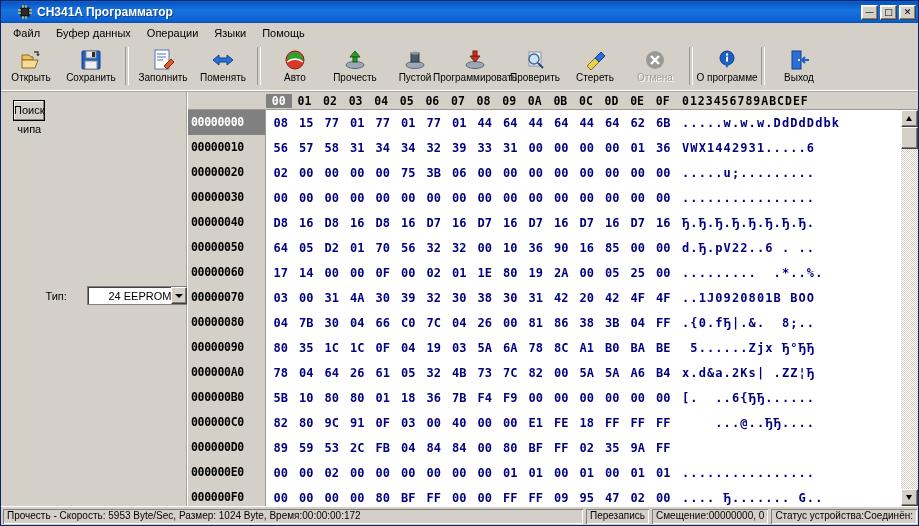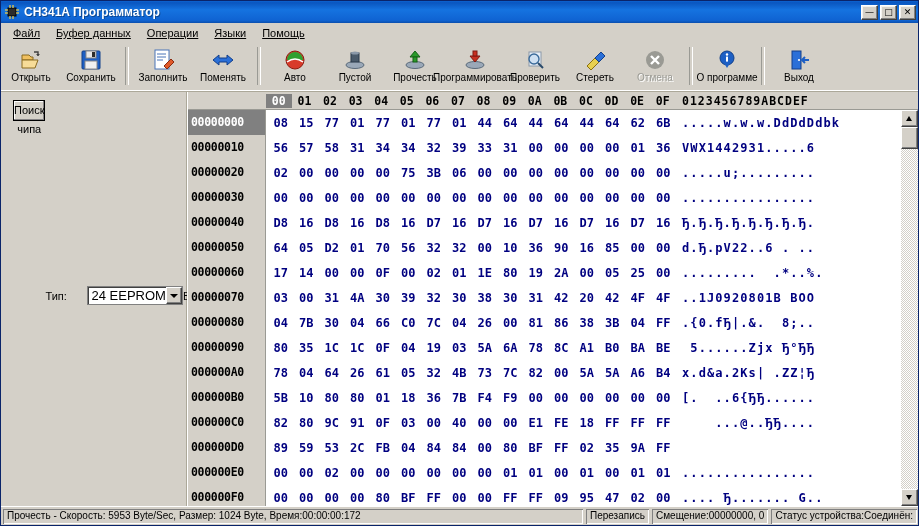--- a/index.html
+++ b/index.html
@@ -21,21 +21,21 @@
     box-sizing: border-box;
     display: flex;
     flex-direction: column;
   }
 
   
   .titlebar {
     height: 22px;
     background: linear-gradient(to bottom, #0b62d0 0%, #0a56c0 8%, #1573e0 40%, #0f63d2 88%, #0a4fae 100%);
     display: flex; align-items: center;
-    padding: 0 2px 0 3px;
+    padding: 0 2px 0 16px;
     flex: 0 0 auto;
   }
   .title-icon {
     width: 16px; height: 16px; margin-right: 4px;
     position: relative; flex: 0 0 auto;
   }
   .title-text {
     color: #fff; font-weight: bold; font-size: 12px;
     flex: 1 1 auto; white-space: nowrap; overflow: hidden;
     text-shadow: 1px 1px 0 rgba(0,0,0,0.35);
@@ -51,21 +51,20 @@
     color: #000; font-family: "DejaVu Sans", sans-serif;
     box-sizing: border-box;
   }
 
   
   .menubar {
     height: 20px; background: #d4d0c8;
     display: flex; align-items: center;
     padding-left: 4px; flex: 0 0 auto;
     border-bottom: 1px solid #d4d0c8;
-    text-decoration: underline;
   }
   .menu-item {
     padding: 3px 8px; font-size: 11px; color: #000;
     white-space: nowrap;
   }
 
   
   .toolbar {
     height: 46px; background: #d4d0c8;
     display: flex; align-items: flex-start;
@@ -119,21 +118,21 @@
   }
   .flabel { width: 42px; font-size: 11px; color: #000; flex: 0 0 42px; }
   .combo {
     flex: 1 1 auto; height: 19px; background: #fff;
     border: 1px solid #808080;
     box-shadow: inset 1px 1px 0 #404040, inset -1px -1px 0 #fff;
     display: flex; align-items: center; box-sizing: border-box;
     position: relative;
   }
   .combo .cval {
-    padding-left: 3px; font-size: 13px; color: #000;
+    padding-left: 20px; font-size: 11px; color: #000;
     flex: 1 1 auto; white-space: nowrap; overflow: hidden;
   }
   .combo .carrow {
     width: 16px; height: 17px; flex: 0 0 16px;
     background: #d4d0c8;
     border: 1px solid #fff; border-right-color: #404040; border-bottom-color: #404040;
     box-shadow: inset -1px -1px 0 #808080;
     box-sizing: border-box; position: relative;
   }
   .combo .carrow::after {
@@ -425,36 +424,36 @@
           <path d="M4 14 q8 -6 16 0" fill="none" stroke="#fff" stroke-width="1.5"></path>
         </svg>
       </div>
       <div class="tlabel">Авто</div>
     </div>
 
     <div class="tbtn">
       <div class="ticon">
         <svg width="24" height="24" viewBox="0 0 24 24">
           <ellipse cx="12" cy="17" rx="9" ry="3.5" fill="#9aa8b8" stroke="#5a6a7a"></ellipse>
+          <path d="M12 3 l5 6 h-10 z" fill="#2a9a2a" stroke="#146014"></path>
+          <rect x="10" y="9" width="4" height="5" fill="#2a9a2a" stroke="#146014"></rect>
+        </svg>
+      </div>
+      <div class="tlabel">Прочесть</div>
+    </div>
+
+    <div class="tbtn">
+      <div class="ticon">
+        <svg width="24" height="24" viewBox="0 0 24 24">
+          <ellipse cx="12" cy="17" rx="9" ry="3.5" fill="#9aa8b8" stroke="#5a6a7a"></ellipse>
           <rect x="8" y="5" width="8" height="9" fill="#4a5a6a" stroke="#2a3a4a"></rect>
           <ellipse cx="12" cy="5" rx="4" ry="1.6" fill="#8a98a8"></ellipse>
         </svg>
       </div>
       <div class="tlabel">Пустой</div>
-    </div>
-
-    <div class="tbtn">
-      <div class="ticon">
-        <svg width="24" height="24" viewBox="0 0 24 24">
-          <ellipse cx="12" cy="17" rx="9" ry="3.5" fill="#9aa8b8" stroke="#5a6a7a"></ellipse>
-          <path d="M12 3 l5 6 h-10 z" fill="#2a9a2a" stroke="#146014"></path>
-          <rect x="10" y="9" width="4" height="5" fill="#2a9a2a" stroke="#146014"></rect>
-        </svg>
-      </div>
-      <div class="tlabel">Прочесть</div>
     </div>
 
     <div class="tbtn">
       <div class="ticon">
         <svg width="24" height="24" viewBox="0 0 24 24">
           <ellipse cx="12" cy="17" rx="9" ry="3.5" fill="#9aa8b8" stroke="#5a6a7a"></ellipse>
           <path d="M12 14 l-5 -6 h10 z" fill="#c83020" stroke="#801810"></path>
           <rect x="10" y="3" width="4" height="5" fill="#c83020" stroke="#801810"></rect>
         </svg>
       </div>

